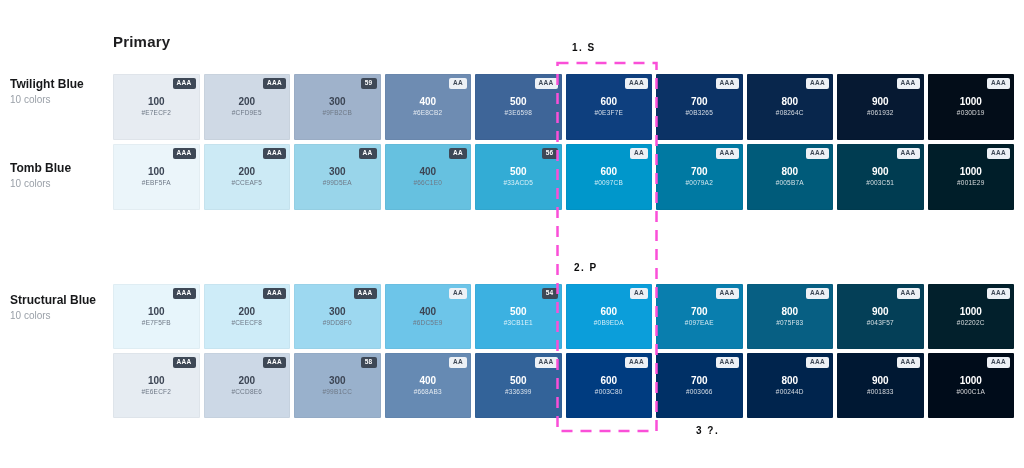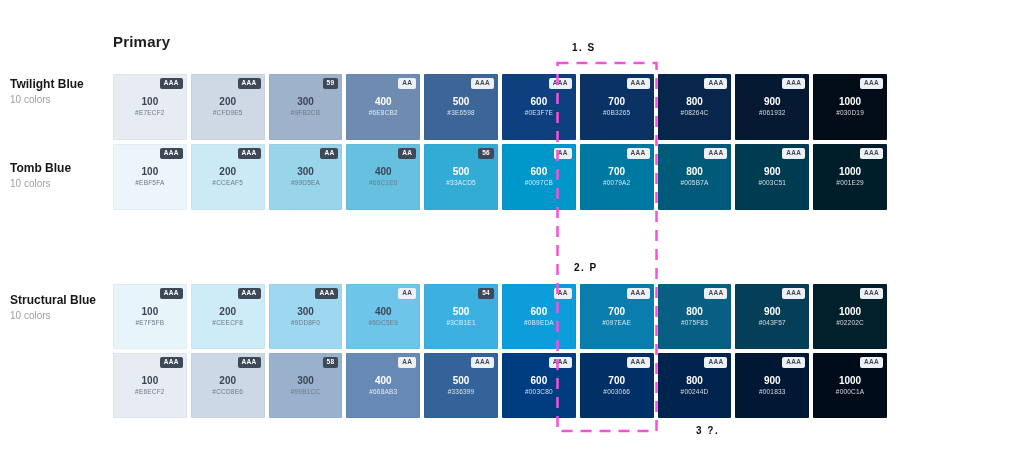--- a/index.html
+++ b/index.html
@@ -6,21 +6,21 @@
   html,body { background:#ffffff; font-family:"Liberation Sans", sans-serif; }
   .canvas { position:relative; width:1024px; height:468px; background:#ffffff; overflow:hidden;margin-top:12px; }
 
   .title { position:absolute; left:113px; top:21px; font-size:15px; font-weight:700;
            color:#1d1d1f; letter-spacing:0.2px; }
 
   .row-label { position:absolute; left:10px; width:100px; }
   .row-label .name { display:block; font-size:12px; font-weight:700; color:#17181a; }
   .row-label .sub  { display:block; font-size:10px; color:#9aa0a8; margin-top:3px; }
 
-  .row { position:absolute; left:113px; width:774px; display:flex; gap:4px; }
+  .row { position:absolute; left:113px; width:901px; display:flex; gap:4px; }
 
   .swatch { position:relative; flex:1; display:flex; flex-direction:column;
             align-items:center; justify-content:center; border-radius:1px;
             box-shadow: inset 0 0 0 1px rgba(0,0,0,0.03); }
   .swatch .step { font-size:10px; font-weight:700; line-height:1; }
   .swatch .hex  { font-size:6.5px; margin-top:3px; line-height:1; letter-spacing:0.2px; }
   .swatch.text-dark  .step { color:#3c4554; }
   .swatch.text-dark  .hex  { color:#6e7886; }
   .swatch.text-light .step { color:#ffffff; }
   .swatch.text-light .hex  { color:rgba(255,255,255,0.82); }

